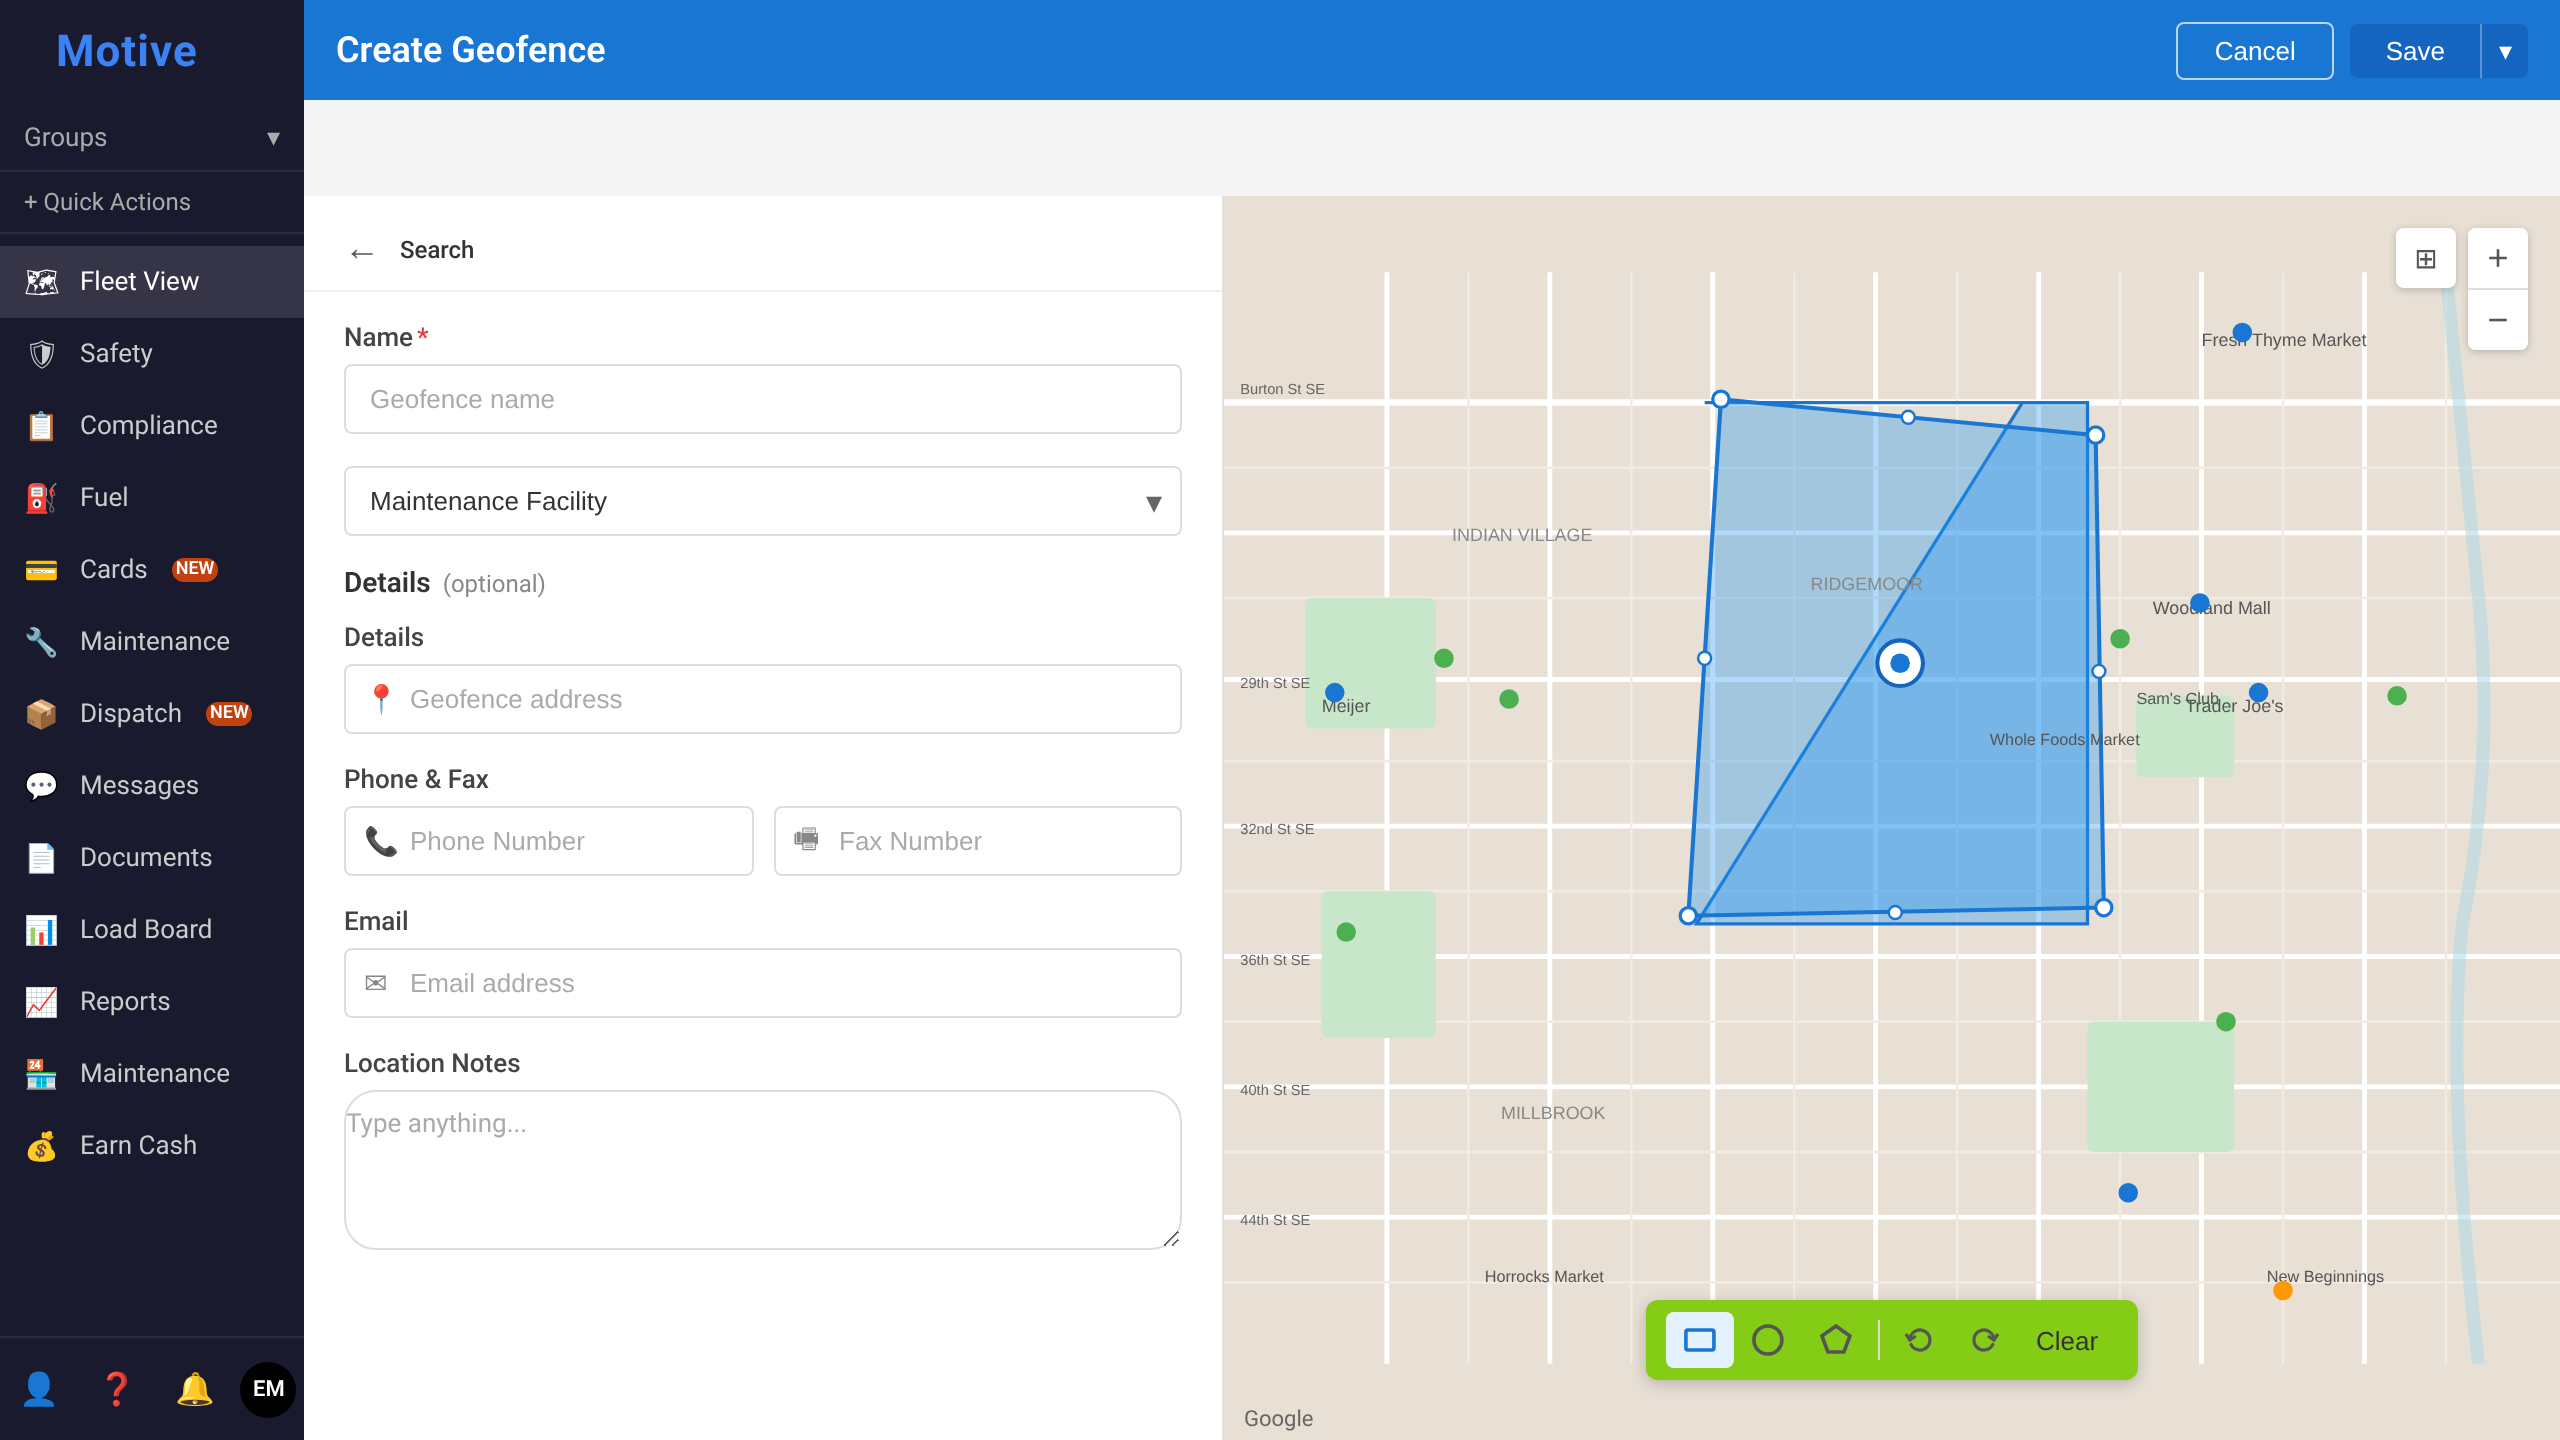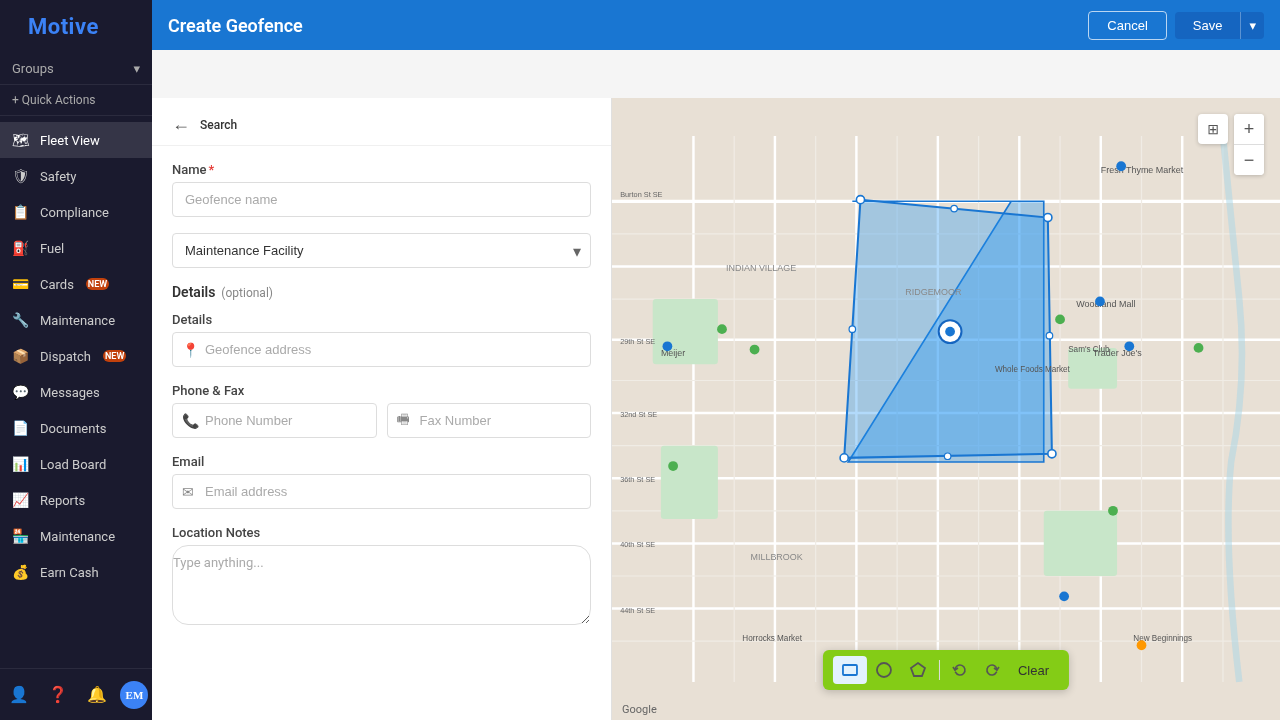--- a/index.html
+++ b/index.html
@@ -72,27 +72,26 @@
     }
     .sidebar-bottom-icon {
       color: #aaa;
       cursor: pointer;
       padding: 6px;
       border-radius: 4px;
       font-size: 16px;
     }
     .avatar {
       width: 28px; height: 28px;
-      background: #3b82f6;
+      background: #000000;
       border-radius: 50%;
       color: white;
       font-size: 11px;
       display: flex; align-items: center; justify-content: center;
       font-weight: 600;
-      font-family: Liberation Serif, serif;
     }
 
     
     .main {
       flex: 1;
       display: flex;
       flex-direction: column;
       height: 100%;
       overflow: hidden;
       gap: 48px;

